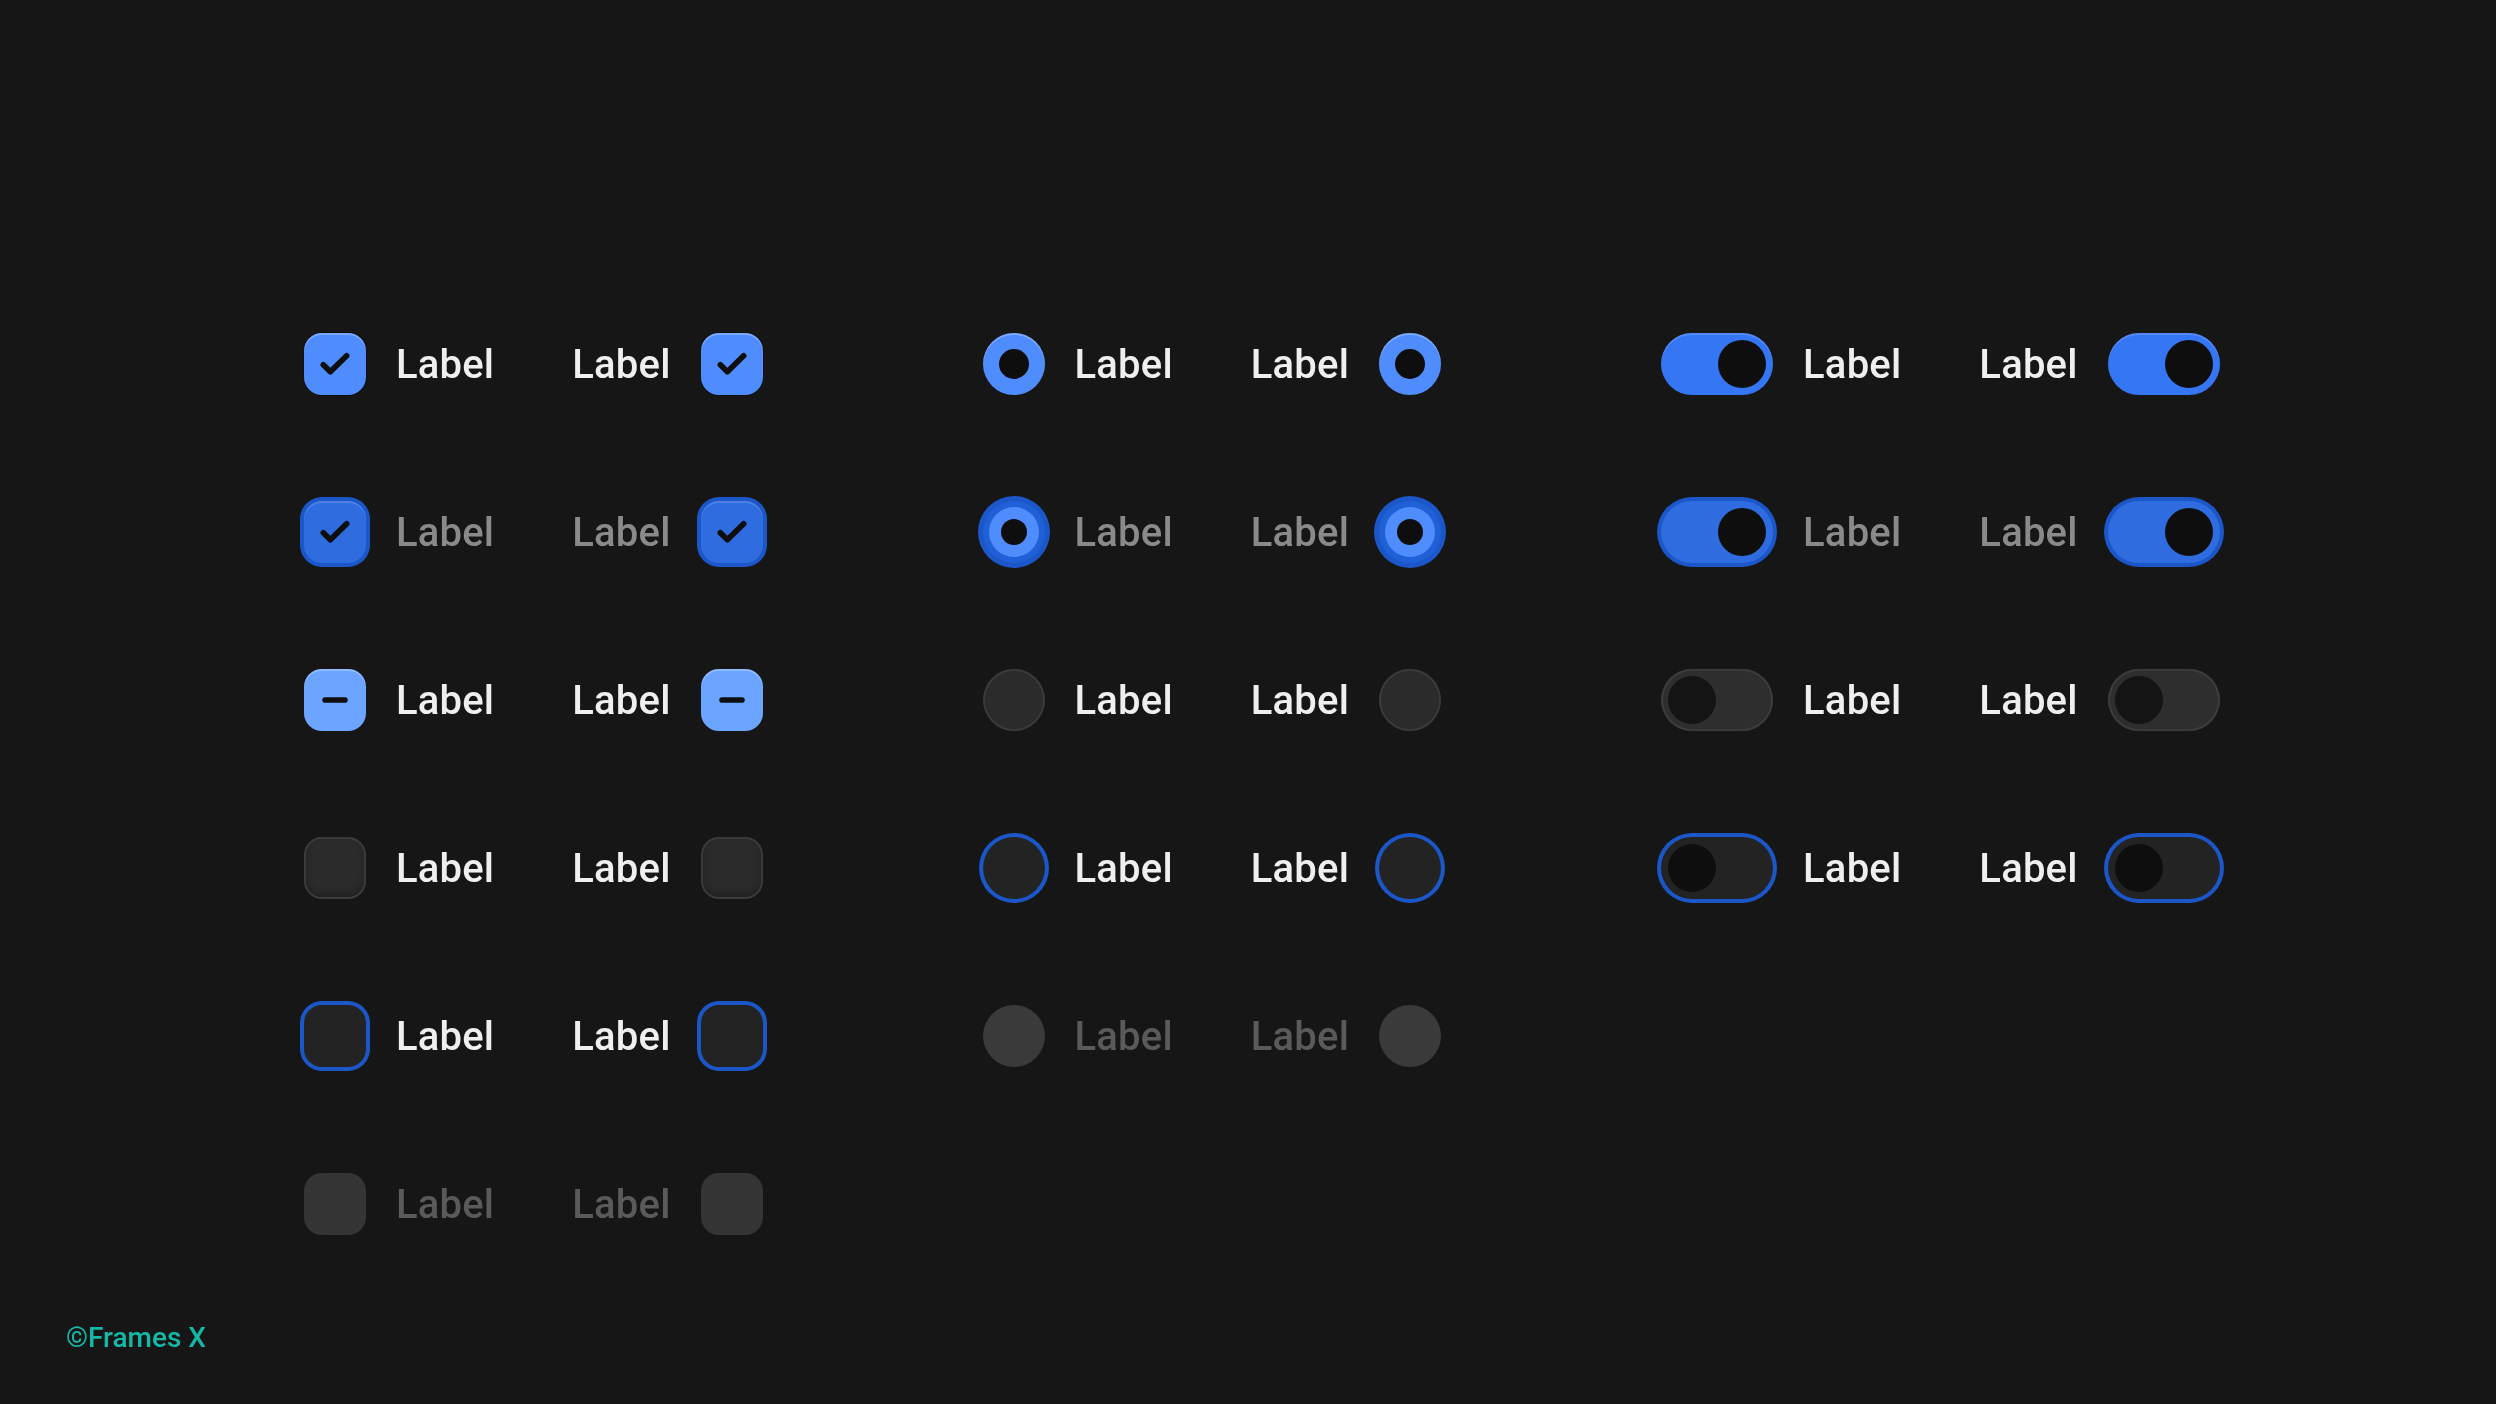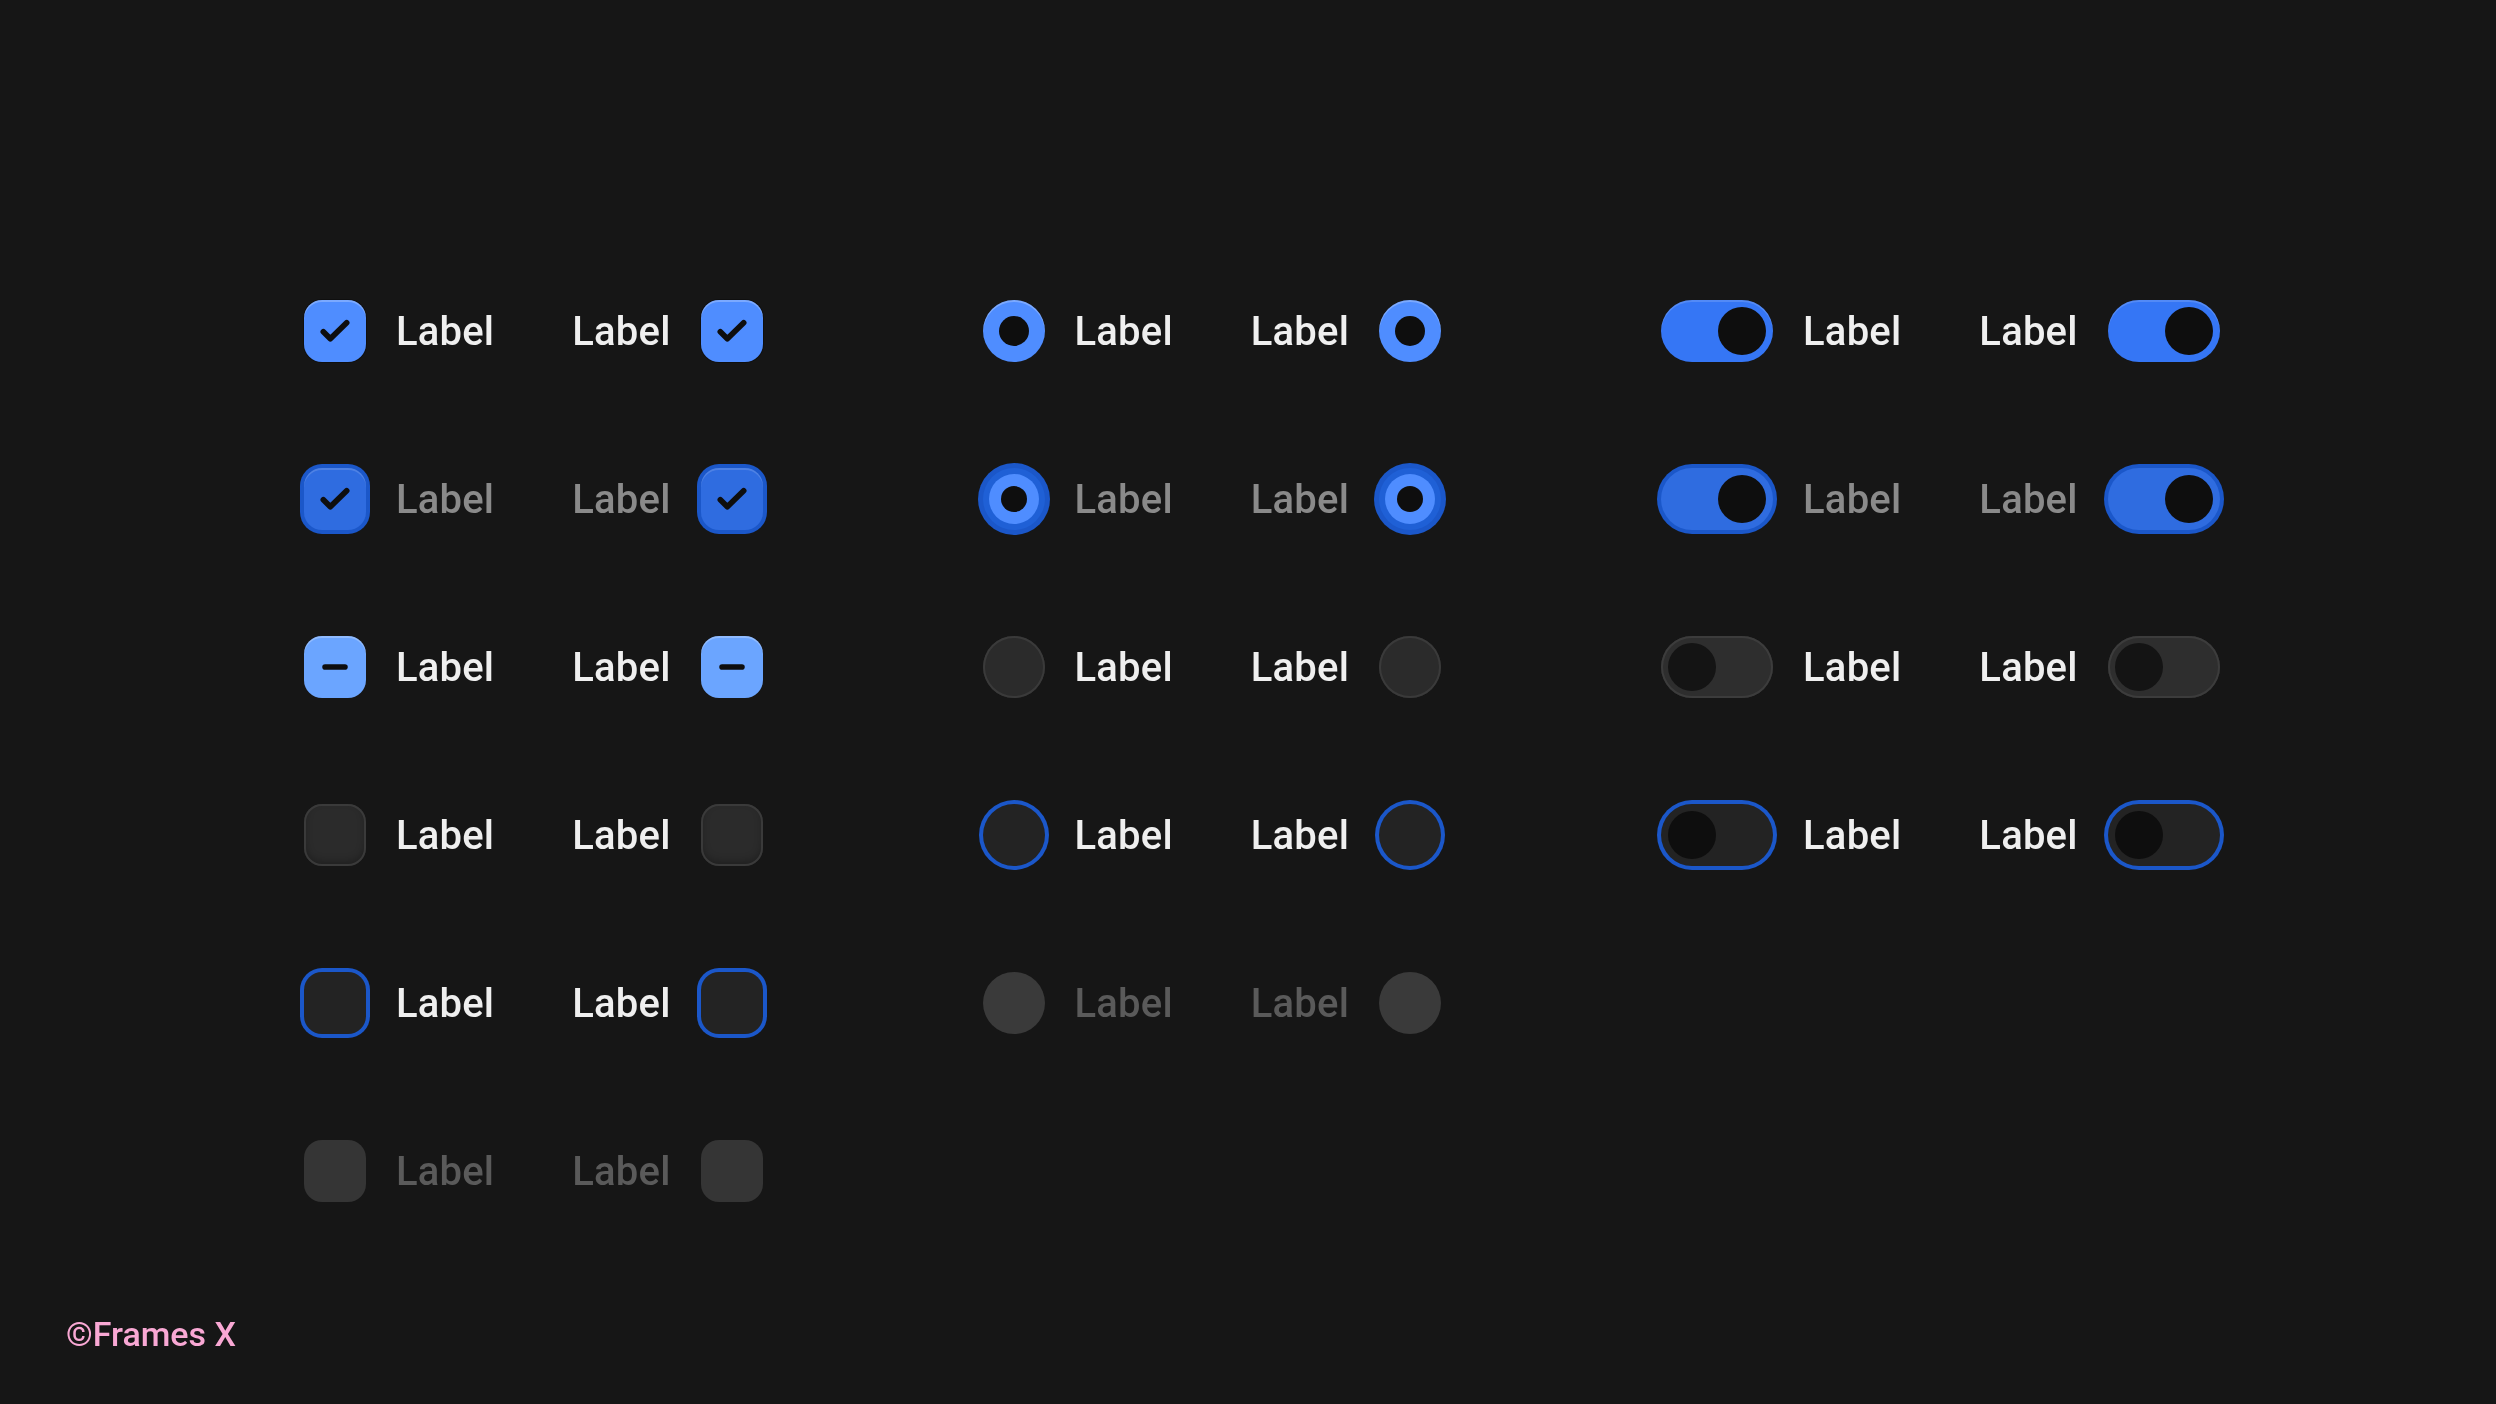--- a/index.html
+++ b/index.html
@@ -14,21 +14,21 @@
     top: 0; left: 0;
     width: 2496px; height: 1404px;
   }
   .columns {
     position: absolute;
     top: 300px;
     left: 304px;
     display: flex;
     gap: 220px;
   }
-  .col { display: flex; flex-direction: column; gap: 106px; }
+  .col { display: flex; flex-direction: column; gap: 106px; margin-top: 33px; }
   .row { display: flex; align-items: center; gap: 78px; }
   .item { display: flex; align-items: center; gap: 30px; }
   .item.rev { flex-direction: row-reverse; }
   .label {
     font-size: 40px;
     font-weight: 500;
     color: #efefef;
     letter-spacing: 0.2px;
   }
   .label.dim  { color: #8a8a8a; }
@@ -132,22 +132,22 @@
   .sw.on.focus { background:#2f6ce0; box-shadow: 0 0 0 4px #1b57c9; }
   .sw.off { background:#2e2e2e; box-shadow: inset 0 0 0 2px #3c3c3c; }
   .sw.off::after { left:7px; background:#141414; }
   .sw.off.focus { background:#232323; box-shadow: 0 0 0 4px #1b57c9; }
   .sw.off.focus::after { background:#0e0e0e; }
 
   .footer {
     position: absolute;
     left: 66px;
     bottom: 50px;
-    font-size: 34px;
-    color: #f9a8d4;
+    font-size: 28px;
+    color: #14b8a6;
     font-weight: 500;
   }
 </style>
 </head>
 <body>
 
 <div class="canvas">
   <div class="columns">
 
     <div class="col">

